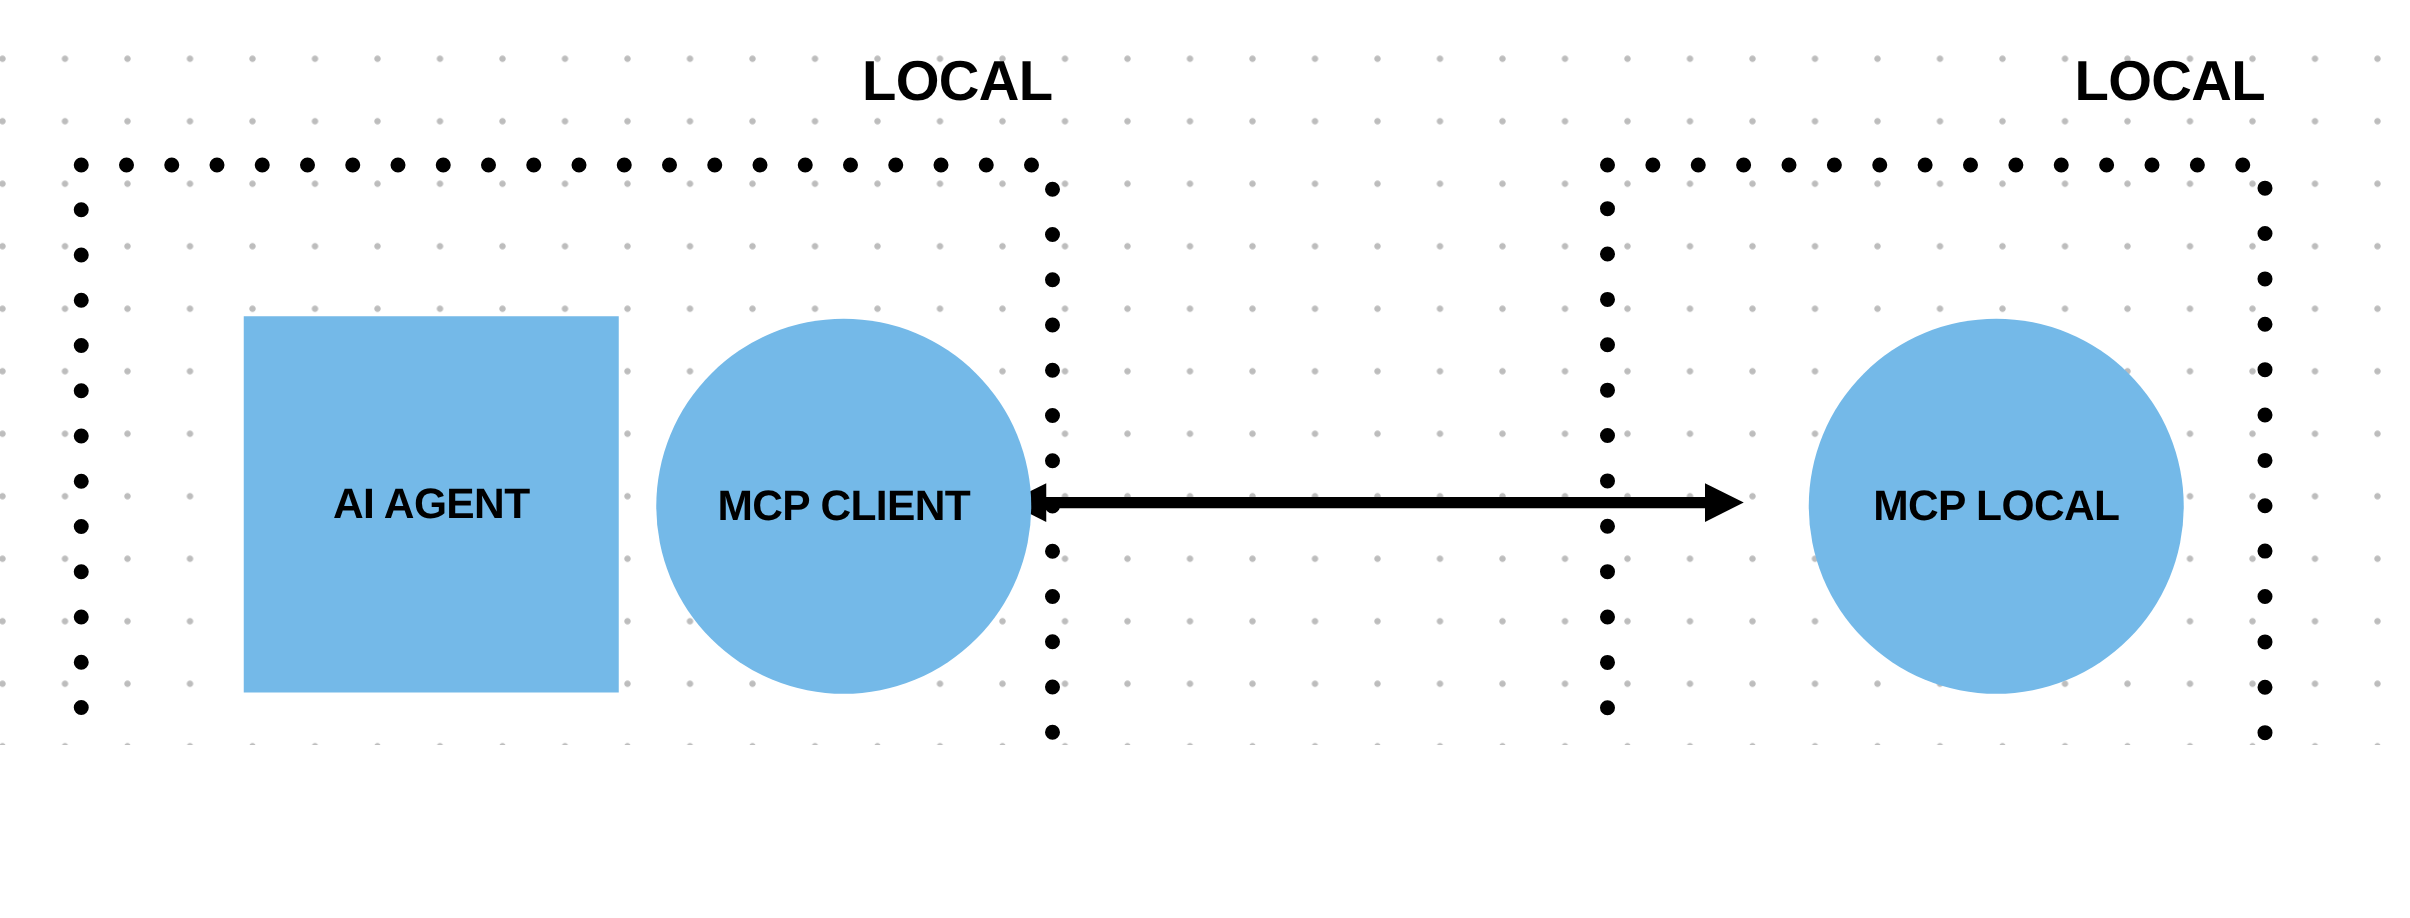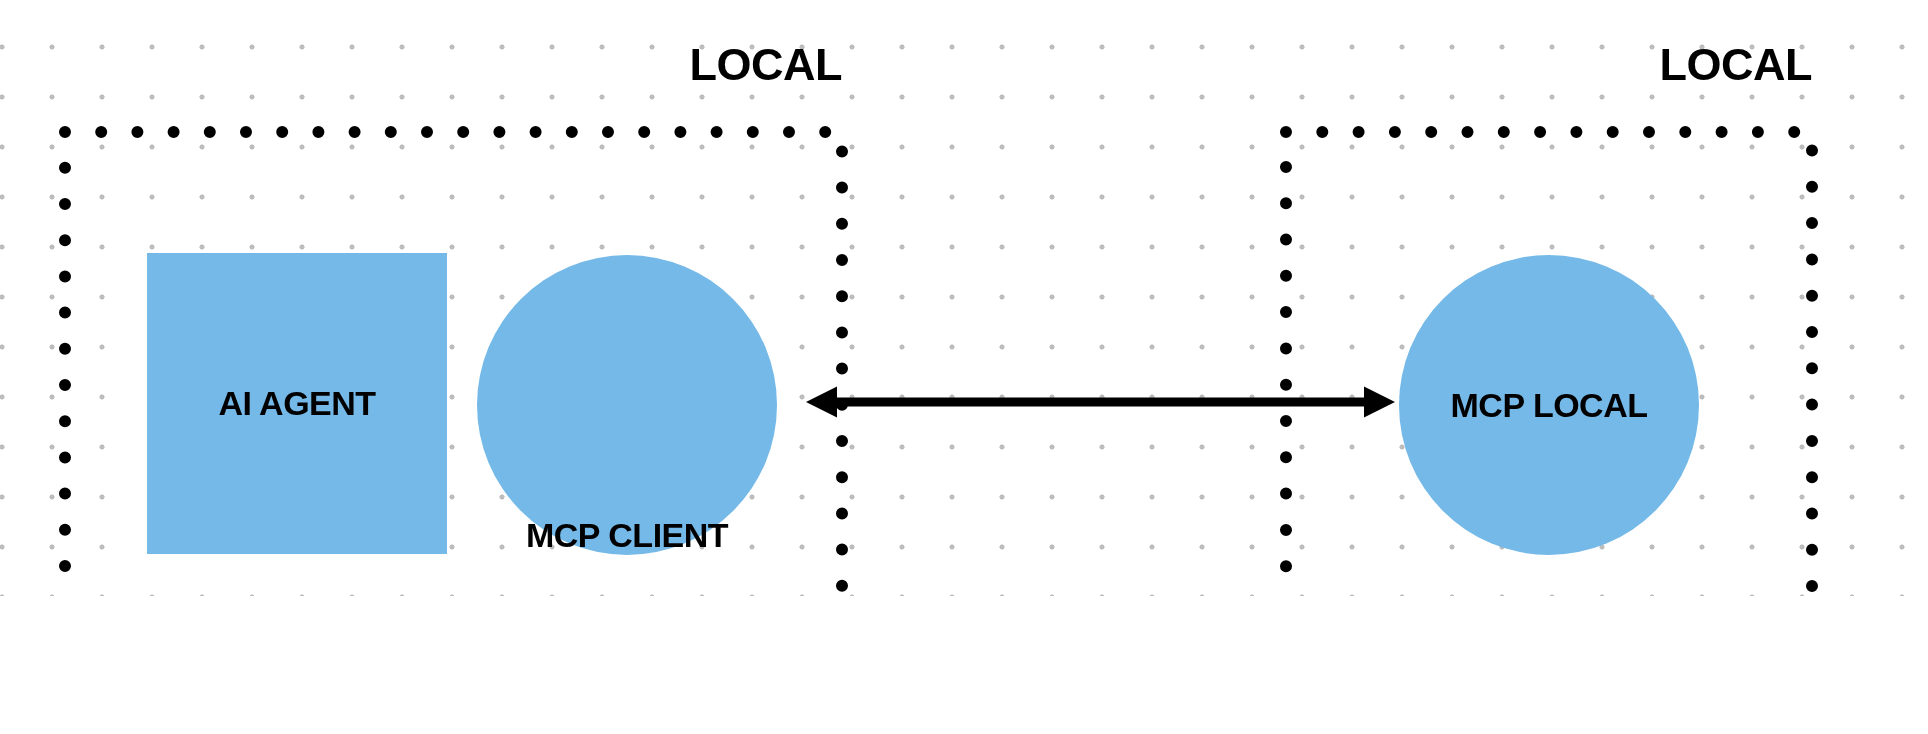--- a/index.html
+++ b/index.html
@@ -36,31 +36,32 @@
     user-select: none;
   }
   #local-label  { left: 442px;  top: 42px; }
   #cloud-label  { left: 1412px; top: 42px; }
   .node {
     position: absolute;
     background: #74B9E8;
     display: flex;
     align-items: center;
     justify-content: center;
+    margin-left: 48px;
   }
   .node .label {
     font-size: 34px;
     font-weight: 700;
     letter-spacing: -0.5px;
     color: #000000;
     white-space: nowrap;
     user-select: none;
   }
   #ai-agent-node   { left: 147px;  top: 253px; width: 300px; height: 301px; }
-  #mcp-client-node { left: 477px;  top: 255px; width: 300px; height: 300px; border-radius: 50%; align-items: flex-end; }
+  #mcp-client-node { left: 477px;  top: 255px; width: 300px; height: 300px; border-radius: 50%; }
   #mcp-server-node { left: 1399px; top: 255px; width: 300px; height: 300px; border-radius: 50%; }
 </style>
 </head>
 <body>
 
 <div id="canvas">
 
   <svg class="layer" width="1928" height="734" viewBox="0 0 1928 734">
 
     <rect x="65" y="132" width="777" height="526" fill="none" stroke="#000000" stroke-width="12" stroke-linecap="round" stroke-dasharray="0 36.2"></rect>

